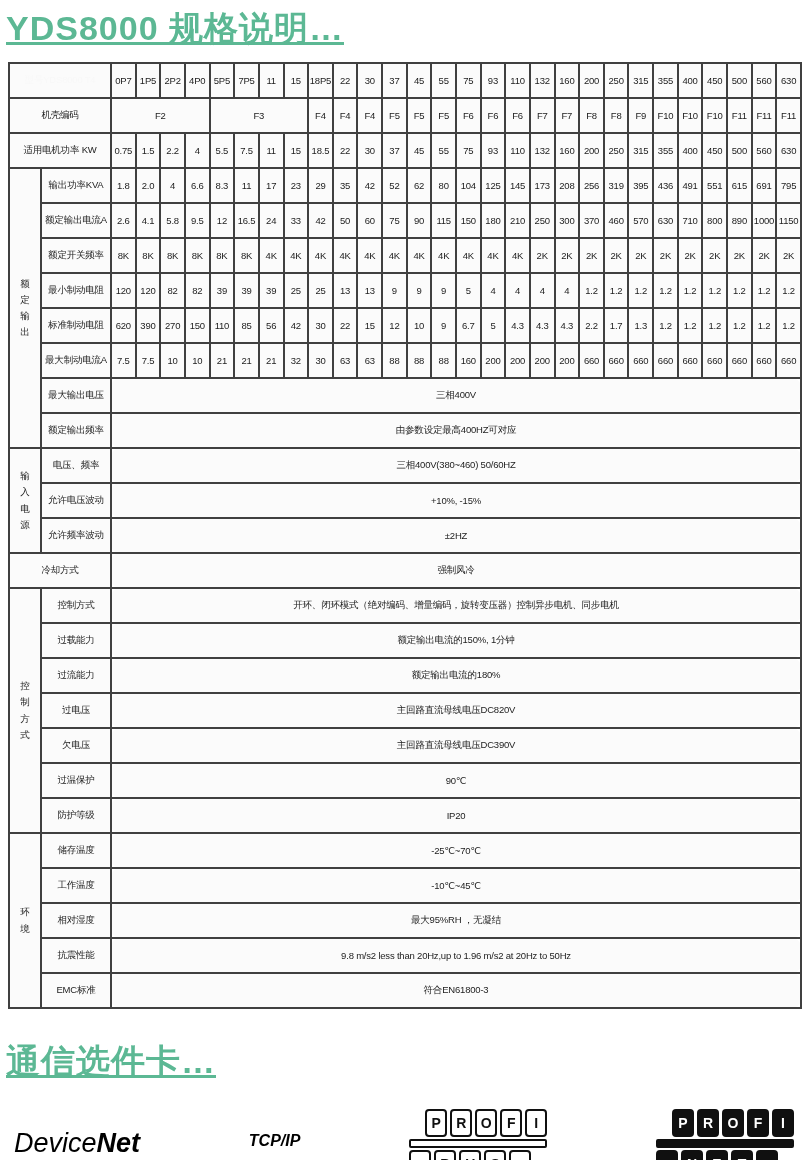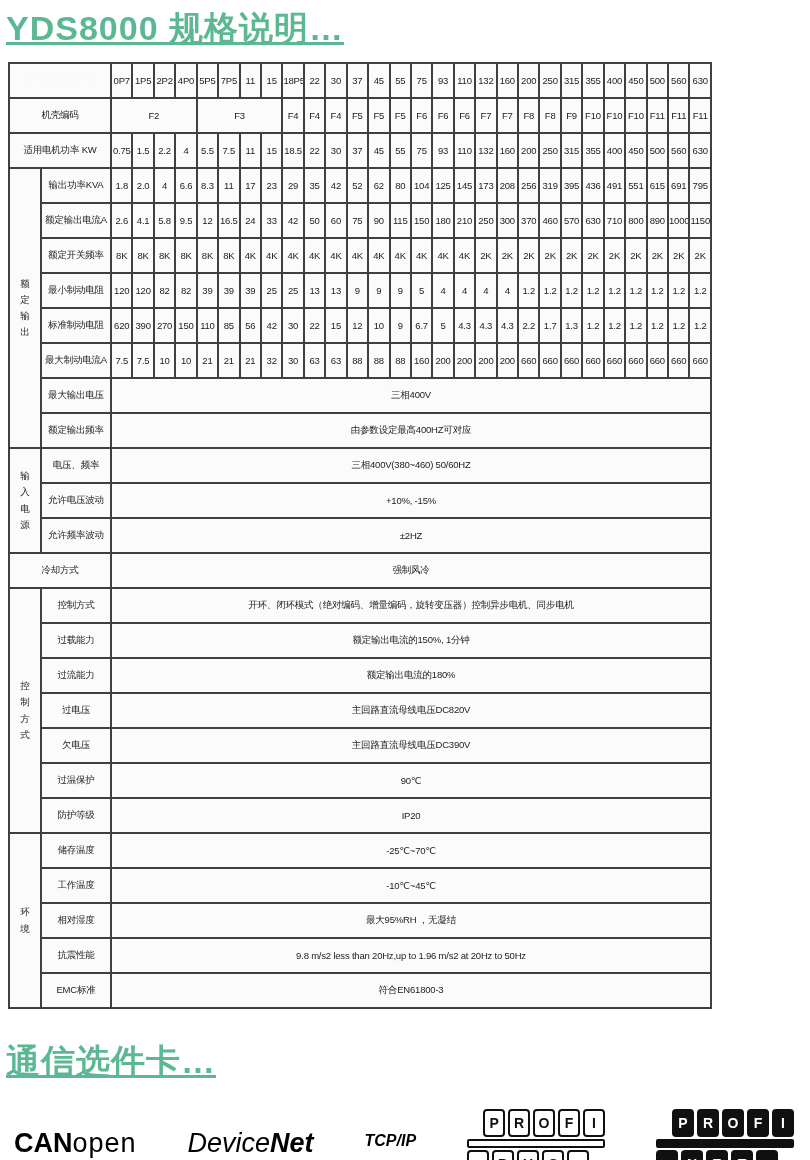--- a/index.html
+++ b/index.html
@@ -15,21 +15,21 @@
     font-size:34px;
     font-weight:800;
     letter-spacing:1px;
     margin:6px 0 10px 6px;
     text-decoration:underline;
   }
   .title2{margin-top:30px;}
   table.spec{
     border-collapse:collapse;
     table-layout:fixed;
-    width:704px;
+    width:794px;
     margin-left:8px;
   }
   table.spec td{
     border:2px solid #404040;
     padding:0;
     height:33px;
     text-align:center;
     vertical-align:middle;
     font-size:9.5px;
     letter-spacing:-0.2px;
@@ -480,21 +480,20 @@
         <tr>
           <td class="rowlabel">EMC标准</td>
           <td colspan="28" class="value">符合EN61800-3</td>
         </tr>
       </tbody>
   </table>
 
   <h1 class="title title2">通信选件卡…</h1>
 
   <div class="logos">
-    <div class="logo canopen"><span class="cbold">CAN</span><span class="clight">open</span></div>
     <div class="logo devicenet"><span class="dnorm">Device</span><span class="dbold">Net</span></div>
     <div class="logo ethernet">
       <div class="eth-sub">TCP/IP</div>
     </div>
     <div class="logo pb outline">
         <div class="pb-row top">
           <div class="pbtile">P</div>
           <div class="pbtile">R</div>
           <div class="pbtile">O</div>
           <div class="pbtile">F</div>

